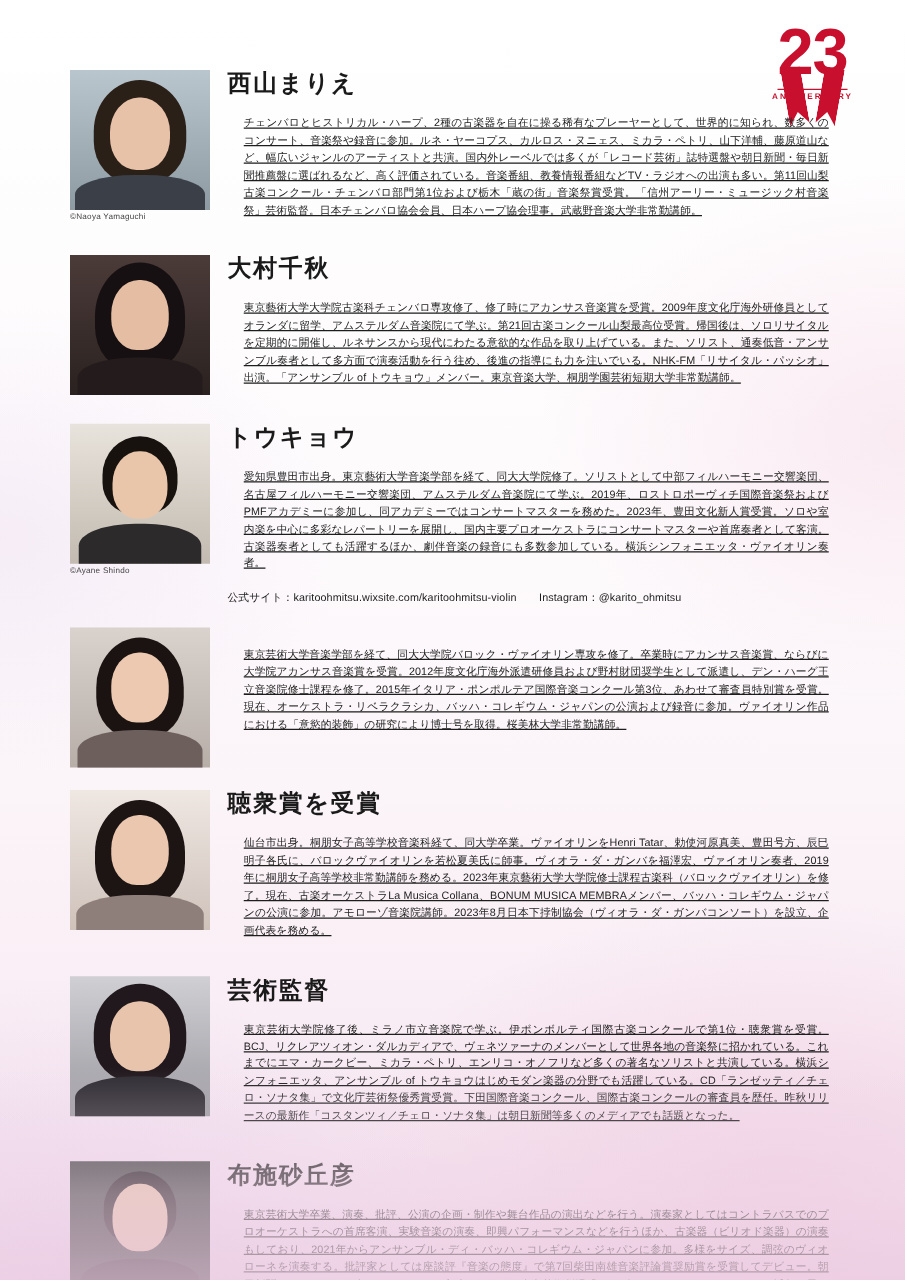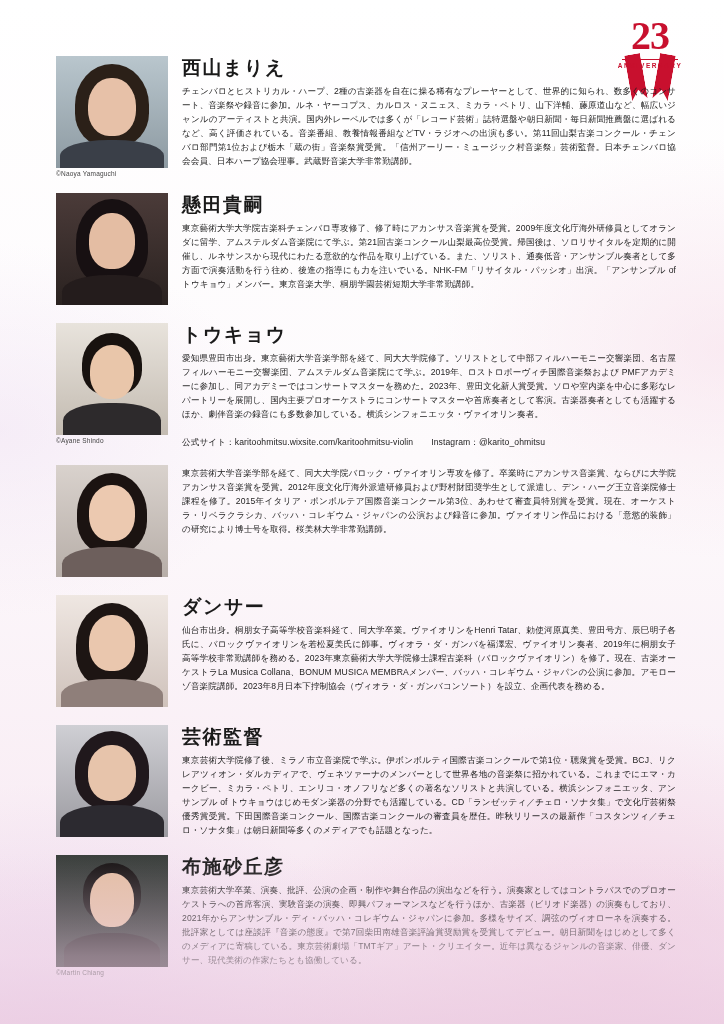--- a/index.html
+++ b/index.html
@@ -50,22 +50,22 @@
     position: absolute;
     top: 44px;
     width: 16px;
     height: 46px;
     background: #c8102e;
   }
   #anniv .ribbon-left  { left: 24px;  clip-path: polygon(0 0, 100% 0, 100% 100%, 50% 78%, 0 100%); transform: rotate(-10deg); }
   #anniv .ribbon-right { right: 24px; clip-path: polygon(0 0, 100% 0, 100% 100%, 50% 78%, 0 100%); transform: rotate(10deg); }
   #anniv .num {
     position: relative;
-    font-family: Liberation Serif, serif;
-    font-size: 40px;
+    font-family: Liberation Sans, sans-serif;
+    font-size: 52px;
     font-weight: bold;
     color: #c8102e;
     line-height: 1;
     padding-top: 6px;
     letter-spacing: -1px;
   }
   #anniv .word {
     position: relative;
     margin-top: 2px;
     font-size: 6.5px;
@@ -140,22 +140,23 @@
     color: #1a1a1a;
     letter-spacing: 1.5px;
     margin: 0 0 6px 0;
     line-height: 1.1;
   }
   .bio {
     font-size: 8.6px;
     line-height: 1.62;
     color: #1d1d1d;
     text-align: justify;
-    margin: 0;
+    margin: 13px;
     letter-spacing: 0.1px;
+    text-decoration: underline;
   }
   .links {
     font-size: 8.6px;
     line-height: 1.62;
     color: #1d1d1d;
     margin-top: 14px;
     letter-spacing: 0.1px;
   }
   .links .sep { display: inline-block; width: 18px; }
 </style>
@@ -192,21 +193,21 @@
     <div class="profile">
       <div class="photo-wrap">
         <div class="photo" style="background:linear-gradient(180deg,#4b3b39 0%,#2a2220 100%)">
           <div class="hair" style="top:6px;width:72px;height:86px;background:#171012;"></div>
           <div class="head" style="top:20px;width:46px;height:56px;background:#e4bda3;"></div>
           <div class="body" style="top:82px;width:100px;height:36px;background:#241c1c;"></div>
         </div>
         <div class="credit"></div>
       </div>
       <div class="info">
-        <h2 class="name">懸田貴嗣</h2>
+        <h2 class="name">大村千秋</h2>
         <p class="bio">東京藝術大学大学院古楽科チェンバロ専攻修了、修了時にアカンサス音楽賞を受賞。2009年度文化庁海外研修員としてオランダに留学、アムステルダム音楽院にて学ぶ。第21回古楽コンクール山梨最高位受賞。帰国後は、ソロリサイタルを定期的に開催し、ルネサンスから現代にわたる意欲的な作品を取り上げている。また、ソリスト、通奏低音・アンサンブル奏者として多方面で演奏活動を行う往め、後進の指導にも力を注いでいる。NHK-FM「リサイタル・パッシオ」出演。「アンサンブル of トウキョウ」メンバー。東京音楽大学、桐朋学園芸術短期大学非常勤講師。</p>
       </div>
     </div>
 
     <div class="profile">
       <div class="photo-wrap">
         <div class="photo" style="background:linear-gradient(180deg,#e8e3dc 0%,#c3bbb1 100%)">
           <div class="hair" style="top:10px;width:60px;height:62px;background:#18120f;"></div>
           <div class="head" style="top:22px;width:44px;height:54px;background:#e9c6aa;"></div>
           <div class="body" style="top:80px;width:98px;height:38px;background:#2d2a2c;"></div>
@@ -239,21 +240,21 @@
     <div class="profile">
       <div class="photo-wrap">
         <div class="photo" style="background:linear-gradient(180deg,#efe7e2 0%,#cfc2bb 100%)">
           <div class="hair" style="top:8px;width:72px;height:84px;background:#1d1513;"></div>
           <div class="head" style="top:20px;width:46px;height:56px;background:#eac7ae;"></div>
           <div class="body" style="top:84px;width:102px;height:34px;background:#8f7f7a;"></div>
         </div>
         <div class="credit"></div>
       </div>
       <div class="info">
-        <h2 class="name">ダンサー</h2>
+        <h2 class="name">聴衆賞を受賞</h2>
         <p class="bio">仙台市出身。桐朋女子高等学校音楽科経て、同大学卒業。ヴァイオリンをHenri Tatar、勅使河原真美、豊田号方、辰巳明子各氏に、バロックヴァイオリンを若松夏美氏に師事。ヴィオラ・ダ・ガンバを福澤宏、ヴァイオリン奏者、2019年に桐朋女子高等学校非常勤講師を務める。2023年東京藝術大学大学院修士課程古楽科（バロックヴァイオリン）を修了。現在、古楽オーケストラLa Musica Collana、BONUM MUSICA MEMBRAメンバー、バッハ・コレギウム・ジャパンの公演に参加。アモローゾ音楽院講師。2023年8月日本下挬制協会（ヴィオラ・ダ・ガンバコンソート）を設立、企画代表を務める。</p>
       </div>
     </div>
 
     <div class="profile">
       <div class="photo-wrap">
         <div class="photo" style="background:linear-gradient(180deg,#cfcfd4 0%,#9b9aa0 100%)">
           <div class="hair" style="top:6px;width:74px;height:78px;background:#20181c;"></div>
           <div class="head" style="top:20px;width:48px;height:56px;background:#e7c4ab;"></div>
           <div class="body" style="top:80px;width:104px;height:38px;background:#2c2a30;"></div>

